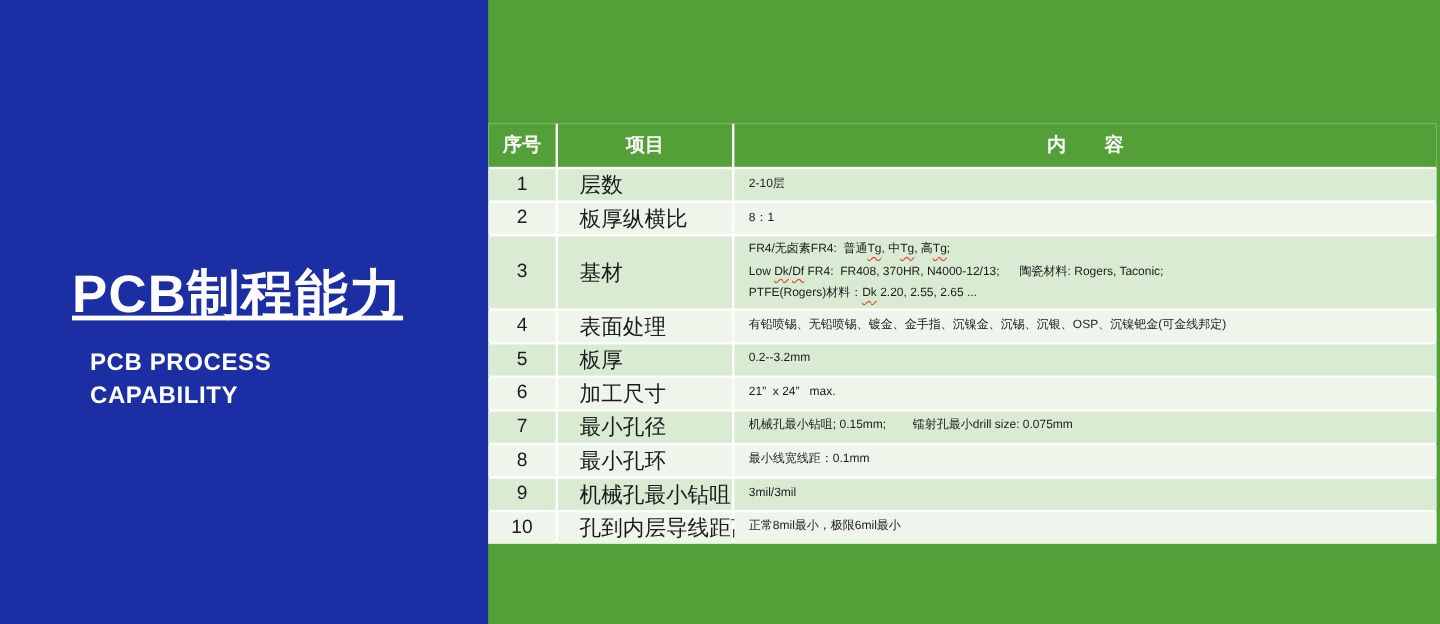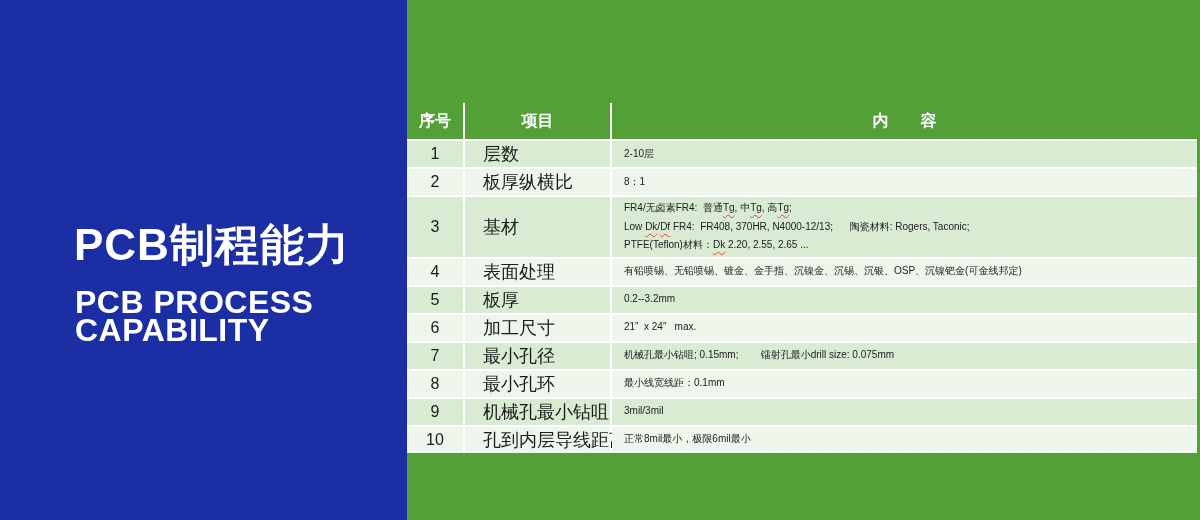--- a/index.html
+++ b/index.html
@@ -13,23 +13,23 @@
     --text-light:#FFFFFF;
     --spellcheck-red:#E0452F;
   }
   *{box-sizing:border-box;margin:0;padding:0;}
   html,body{width:1200px;height:520px;overflow:hidden;}
   body{font-family:"Liberation Sans", sans-serif;}
   .stage{position:relative;width:1200px;height:520px;overflow:hidden;background:var(--right-bg);}
 
   
   .left-panel{position:absolute;left:0;top:0;width:407px;height:520px;background:var(--left-bg);}
-  .page-title{position:absolute;left:74px;top:216px;font-size:44px;font-weight:800;
-    color:var(--text-light);letter-spacing:1px;white-space:nowrap;}
-  .page-subtitle{position:absolute;left:75px;top:288px;font-size:32px;font-weight:700;
+  .page-title{position:absolute;left:60px;top:216px;font-size:44px;font-weight:800;
+    color:var(--text-light);letter-spacing:1px;white-space:nowrap;text-decoration:underline;}
+  .page-subtitle{position:absolute;left:75px;top:288px;font-size:20px;font-weight:700;
     color:var(--text-light);line-height:28px;letter-spacing:0.5px;}
 
   
   .right-panel{position:absolute;left:407px;top:0;width:793px;height:520px;background:var(--right-bg);}
 
   
   .capability-table{
     position:absolute;left:0;top:103px;width:790px;
     display:grid;grid-template-columns:56px 145px 1fr;
     grid-auto-rows:minmax(26px,auto);
@@ -77,21 +77,21 @@
         <div class="cell idx row-even">2</div>
         <div class="cell item row-even">板厚纵横比</div>
         <div class="cell content row-even">
           <div class="line"><span>8：1</span></div>
         </div>
         <div class="cell idx row-odd">3</div>
         <div class="cell item row-odd">基材</div>
         <div class="cell content row-odd">
           <div class="line"><span>FR4/无卤素FR4:  普通</span><span class="sq">Tg</span><span>, 中</span><span class="sq">Tg</span><span>, 高</span><span class="sq">Tg</span><span>;</span></div>
           <div class="line"><span>Low </span><span class="sq">Dk</span><span>/</span><span class="sq">Df</span><span> FR4:  FR408, 370HR, N4000-12/13;      陶瓷材料: Rogers, Taconic;</span></div>
-          <div class="line"><span>PTFE(Teflon)材料：</span><span class="sq">Dk</span><span> 2.20, 2.55, 2.65 ...</span></div>
+          <div class="line"><span>PTFE(Rogers)材料：</span><span class="sq">Dk</span><span> 2.20, 2.55, 2.65 ...</span></div>
         </div>
         <div class="cell idx row-even">4</div>
         <div class="cell item row-even">表面处理</div>
         <div class="cell content row-even">
           <div class="line"><span>有铅喷锡、无铅喷锡、镀金、金手指、沉镍金、沉锡、沉银、OSP、沉镍钯金(可金线邦定)</span></div>
         </div>
         <div class="cell idx row-odd">5</div>
         <div class="cell item row-odd">板厚</div>
         <div class="cell content row-odd">
           <div class="line"><span>0.2--3.2mm</span></div>

